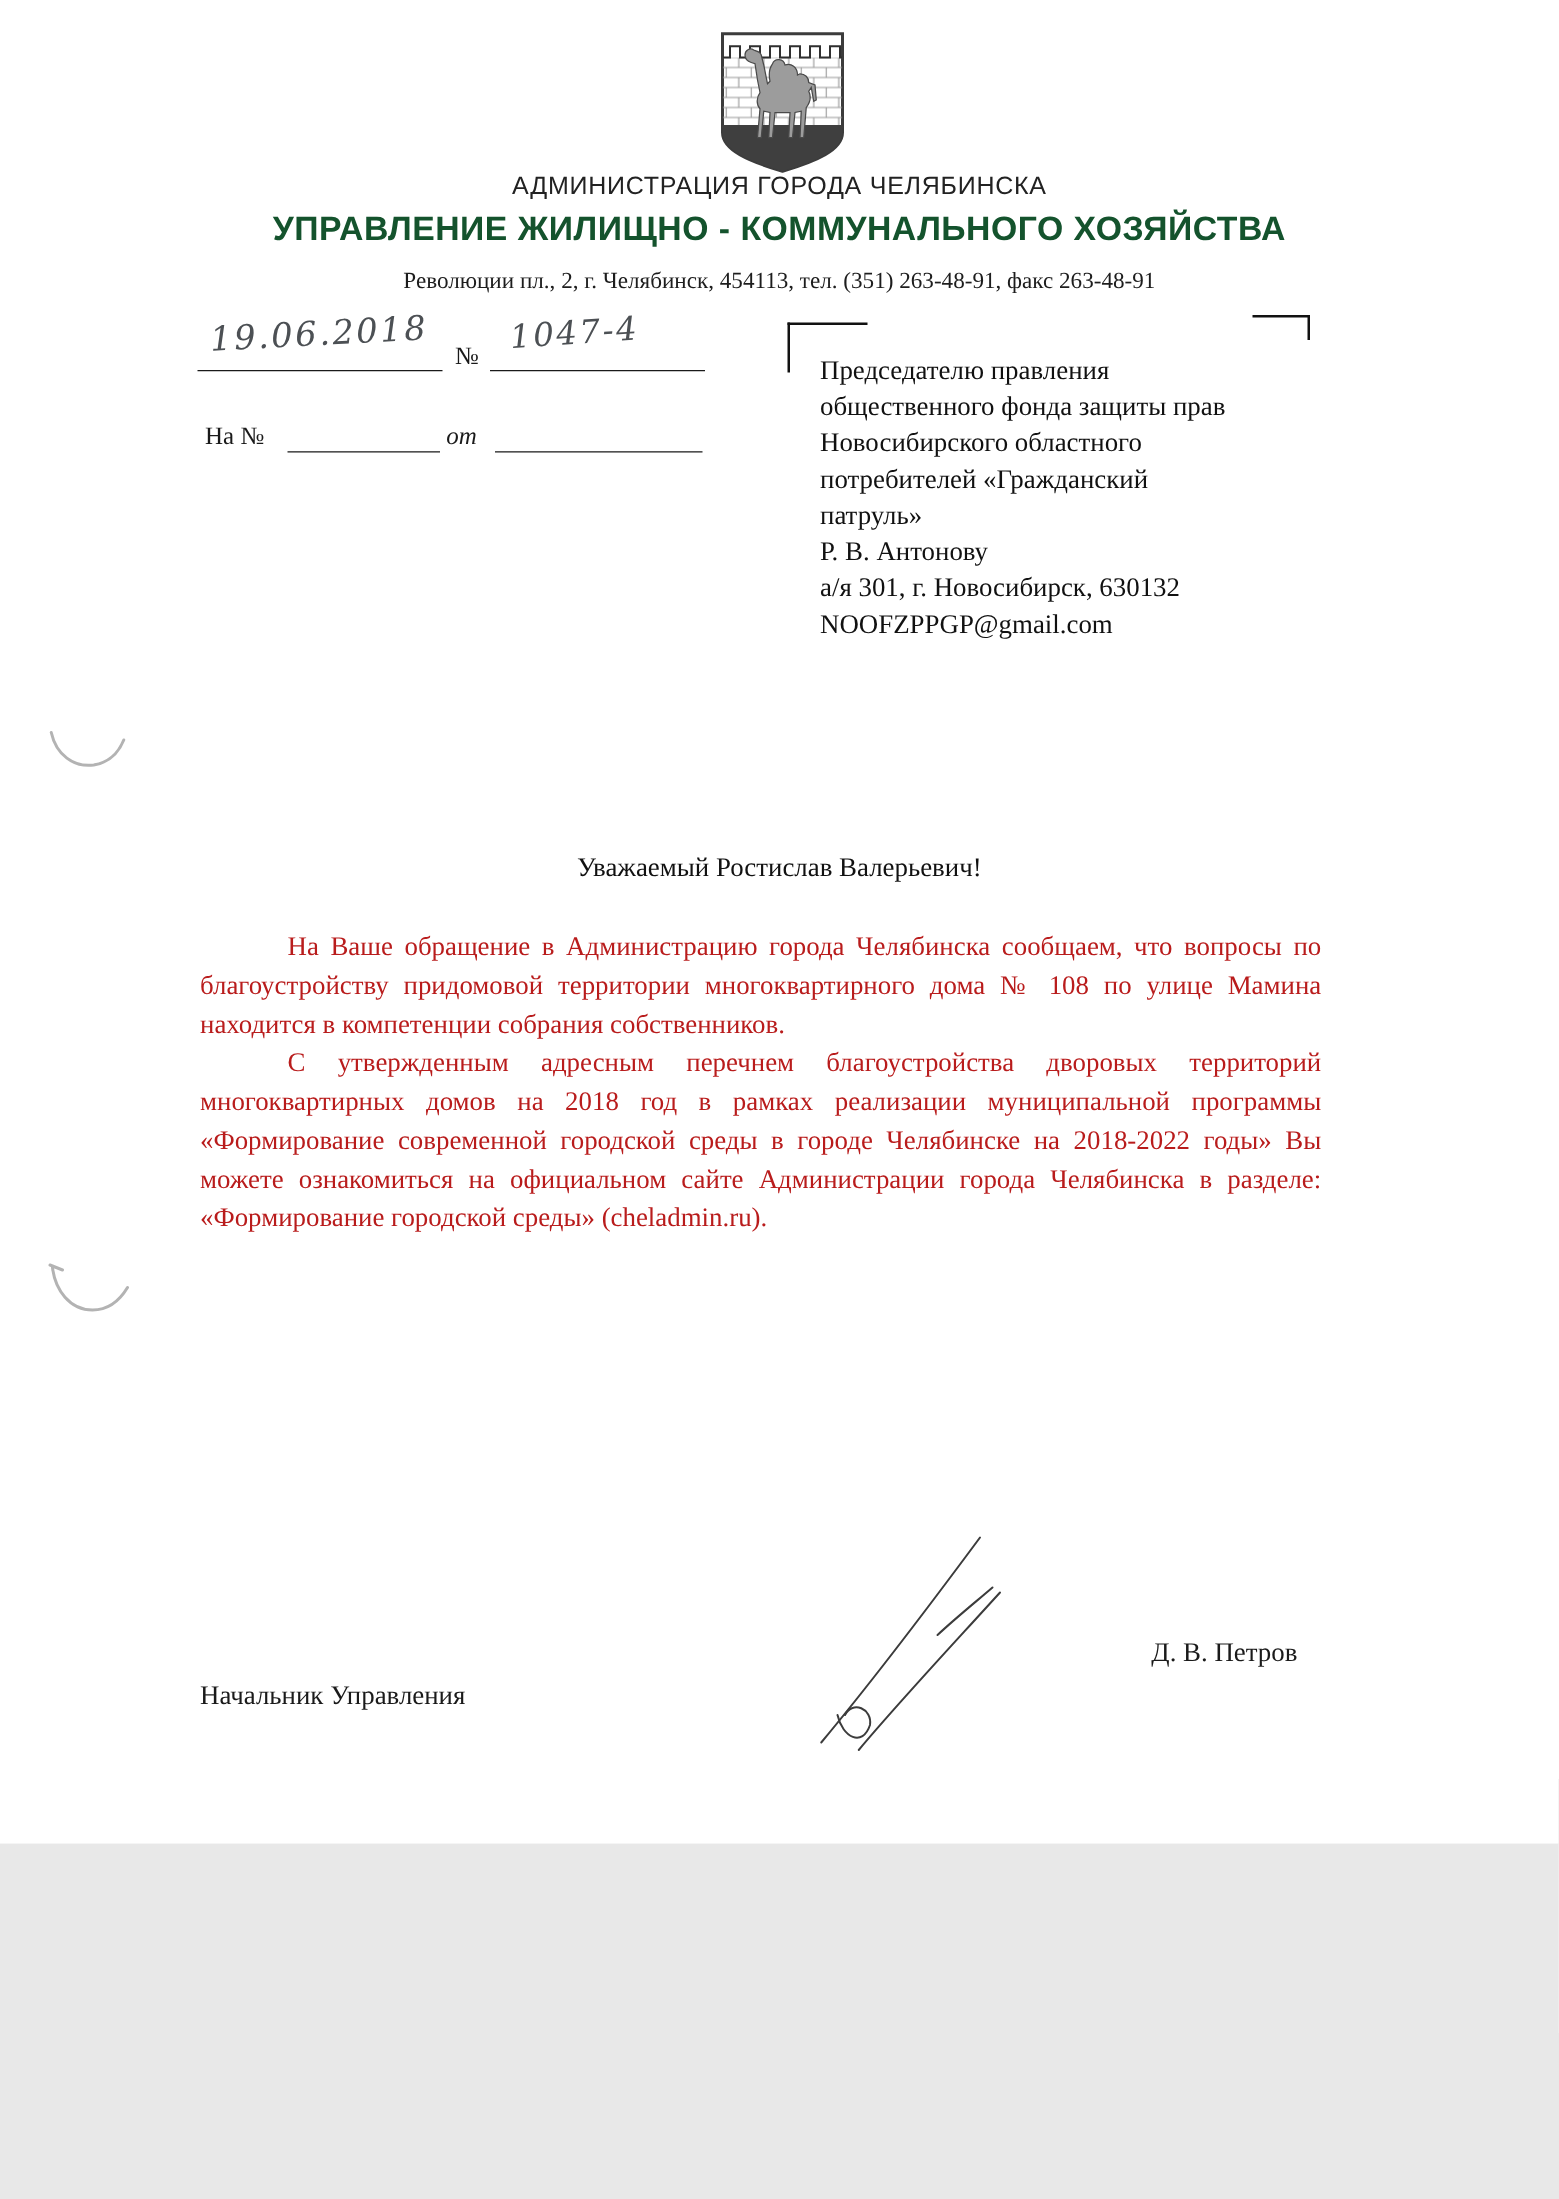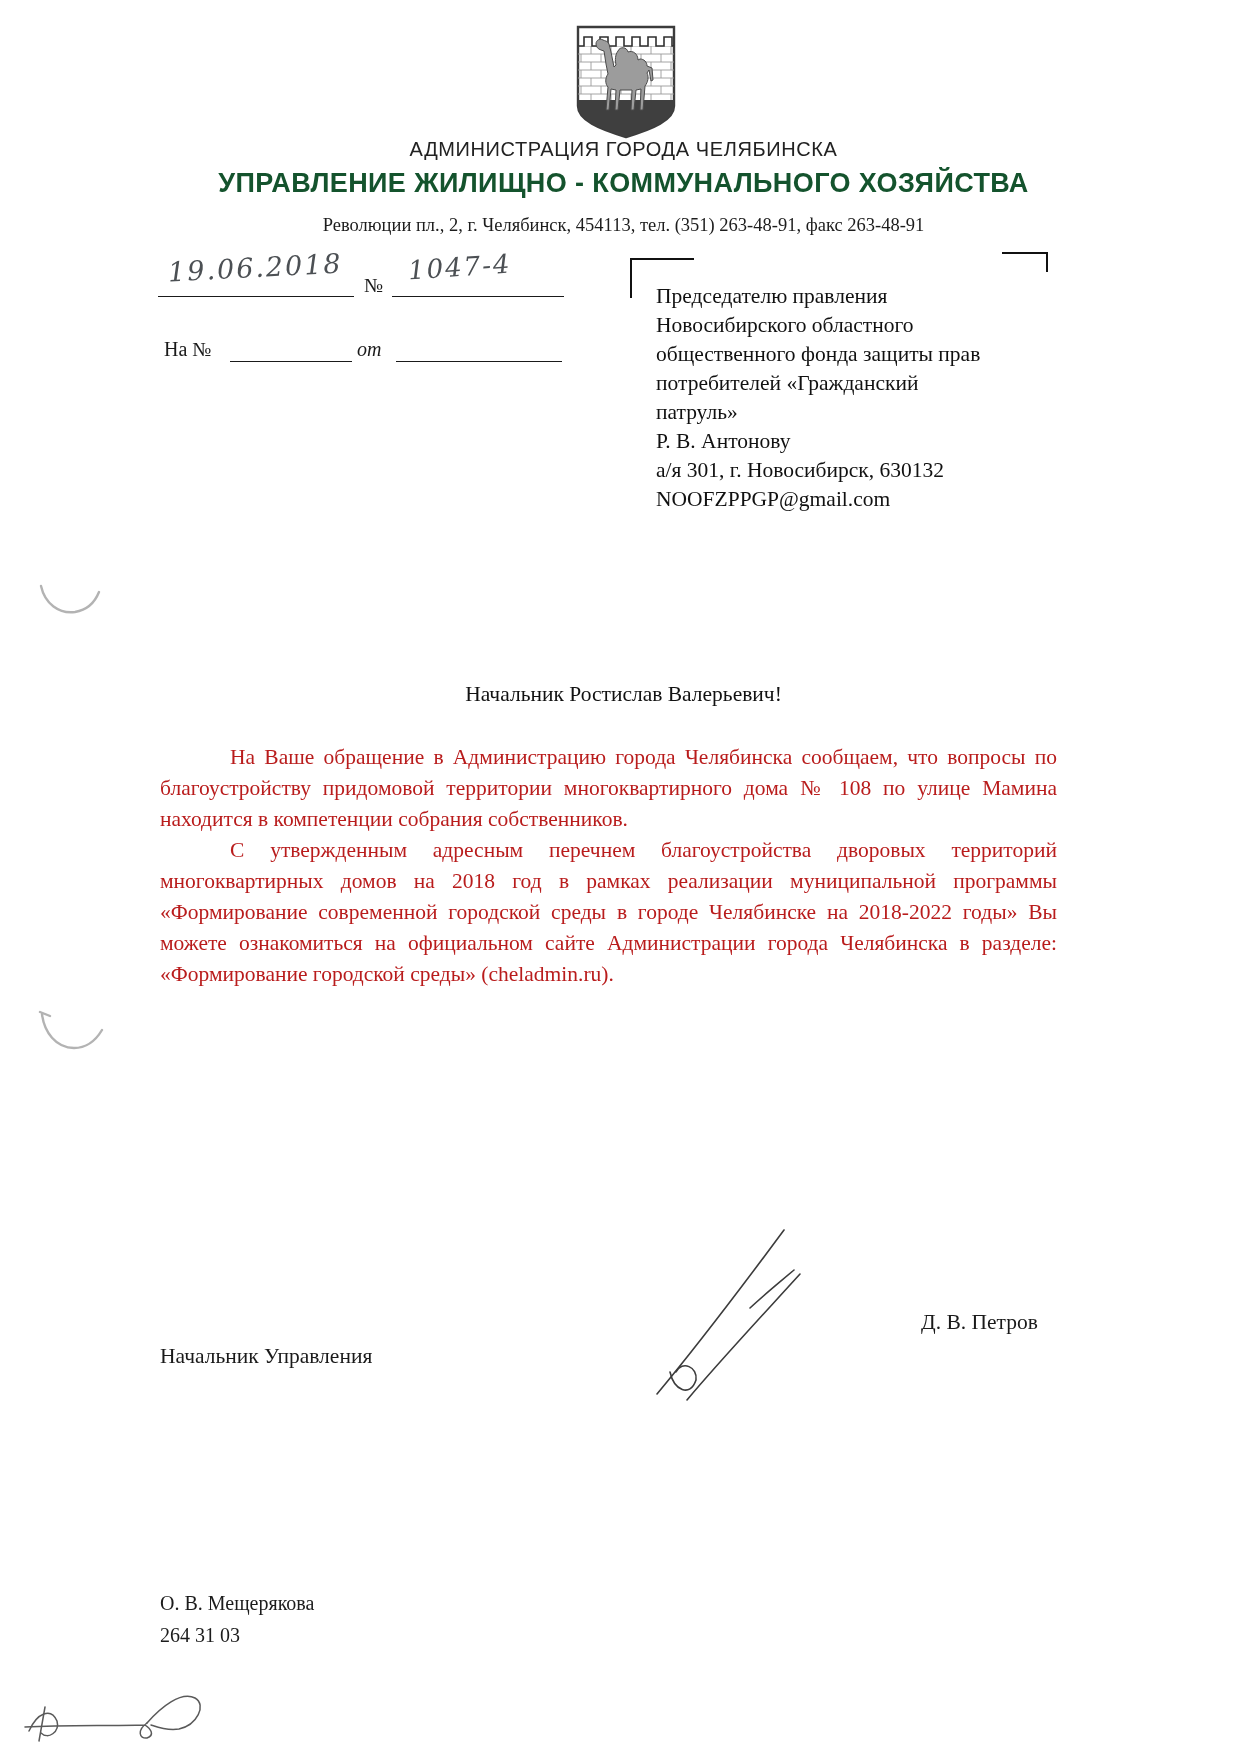--- a/index.html
+++ b/index.html
@@ -1,18 +1,18 @@
 <!DOCTYPE html>
 <html><head>
 <meta charset="utf-8">
 <style>
   html,body{margin:0;padding:0;background:#e8e8e8;}
   .page{
     position:relative;
-    width:1247px;height:1759px;
+    width:1247px;height:1475px;
     margin:0 auto;
     background:#ffffff;
     font-family:"Liberation Serif", serif;
     color:#1a1a1a;
     overflow:hidden;
   }
   .abs{position:absolute;}
   .center{left:0;right:0;text-align:center;}
   .sans{font-family:"Liberation Sans", sans-serif;}
   .org-parent{top:138px;font-size:20px;letter-spacing:.6px;color:#222;}
@@ -85,41 +85,41 @@
   <div class="abs ref-label" style="left:164px;top:338px;text-align:center;">На №</div>
   <div class="abs rule" style="left:230px;top:361px;width:122px;"></div>
   <div class="abs ref-label" style="left:357px;top:338px;font-style:italic;">от</div>
   <div class="abs rule" style="left:396px;top:361px;width:166px;"></div>
 
   <div class="abs corner-left"></div>
   <div class="abs corner-right"></div>
 
   <div class="abs recipient">
     <div>Председателю правления</div>
+    <div>общественного фонда защиты прав</div>
     <div>Новосибирского областного</div>
-    <div>общественного фонда защиты прав</div>
     <div>потребителей «Гражданский</div>
     <div>патруль»</div>
     <div>Р. В. Антонову</div>
     <div>а/я 301, г. Новосибирск, 630132</div>
     <div>NOOFZPPGP@gmail.com</div>
   </div>
 
   <div class="abs" style="left:35px;top:578px;">
     <svg width="70" height="45" viewBox="0 0 70 45">
       <path d="M6,8 C10,26 24,36 40,34 C52,32 60,24 64,14" fill="none" stroke="#b3b3b3" stroke-width="2.4" stroke-linecap="round"></path>
     </svg>
   </div>
   <div class="abs" style="left:38px;top:1008px;">
     <svg width="70" height="50" viewBox="0 0 70 50">
       <path d="M2,4 L12,8 M4,6 C6,24 18,40 36,40 C50,40 58,32 64,22" fill="none" stroke="#b3b3b3" stroke-width="2.4" stroke-linecap="round"></path>
     </svg>
   </div>
 
-  <div class="abs center salutation">Начальник Ростислав Валерьевич!</div>
+  <div class="abs center salutation">Уважаемый Ростислав Валерьевич!</div>
 
   <div class="abs body-text">
     <p>На Ваше обращение в Администрацию города Челябинска сообщаем, что вопросы по благоустройству придомовой территории многоквартирного дома № 108 по улице Мамина находится в компетенции собрания собственников.</p>
     <p>С утвержденным адресным перечнем благоустройства дворовых территорий многоквартирных домов на 2018 год в рамках реализации муниципальной программы «Формирование современной городской среды в городе Челябинске на 2018-2022 годы» Вы можете ознакомиться на официальном сайте Администрации города Челябинска в разделе: «Формирование городской среды» (cheladmin.ru).</p>
   </div>
 
   <div class="abs sig-title">Начальник Управления</div>
   <div class="abs" style="left:632px;top:1212px;">
     <svg width="210" height="195" viewBox="0 0 210 195">
       <g fill="none" stroke="#3c3c3c" stroke-width="1.6" stroke-linecap="round">

